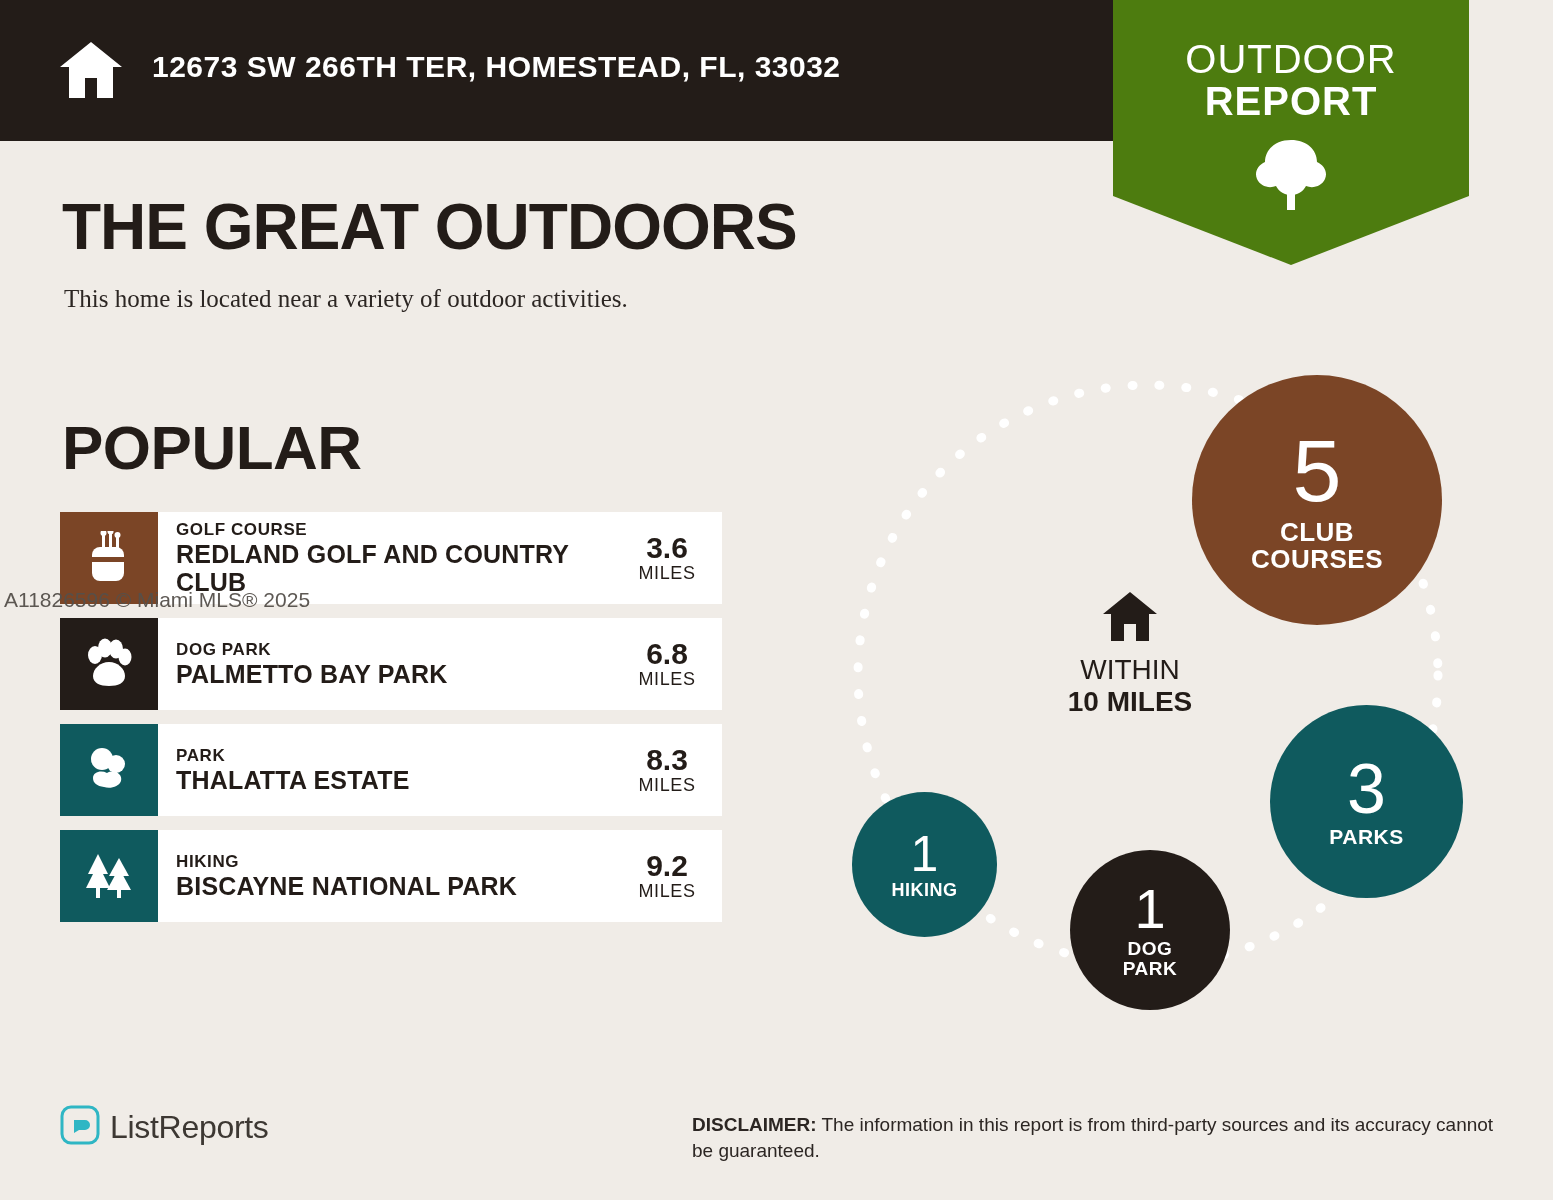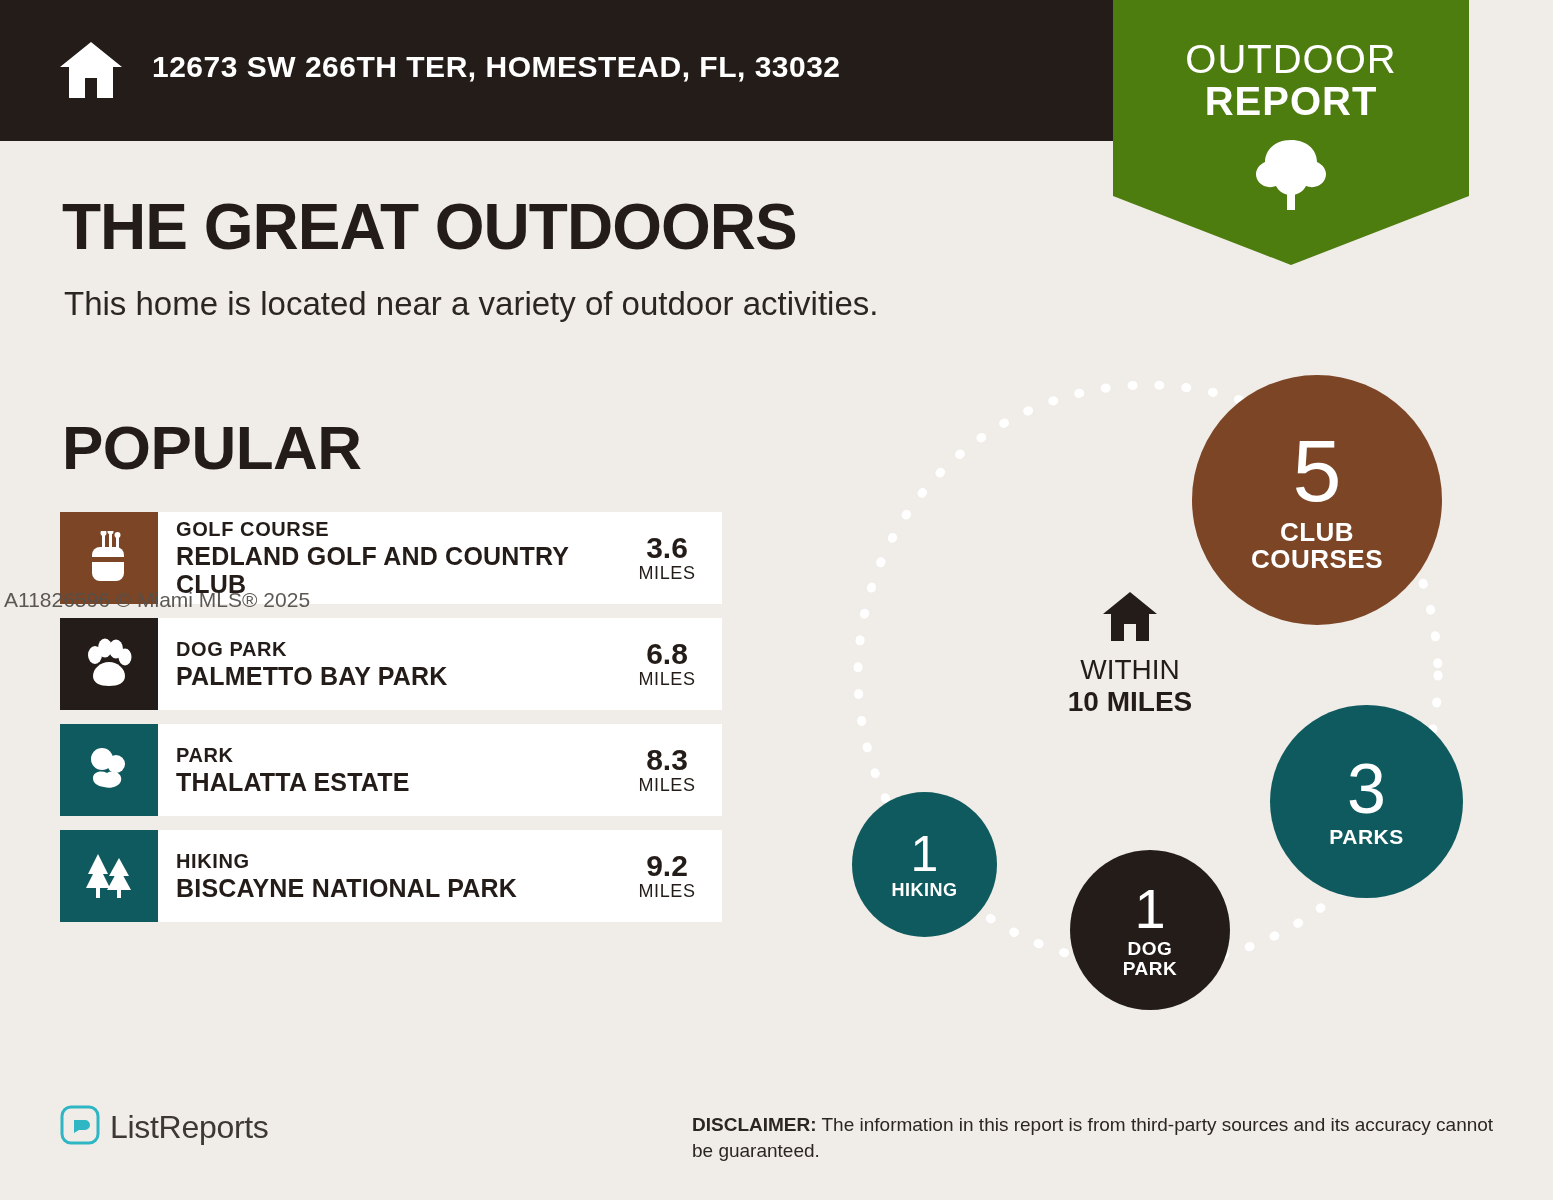--- a/index.html
+++ b/index.html
@@ -35,40 +35,40 @@
   .badge-l2 { color:#fff; font-size:40px; font-weight:bold; letter-spacing:1px; line-height:1.05; }
   .badge-tree { margin-top:14px; }
 
   
   .h1 {
     position:absolute; left:62px; top:190px;
     font-size:64px; font-weight:bold; color:#231c18; letter-spacing:-1px;
   }
   .sub {
     position:absolute; left:64px; top:285px;
-    font-size:33px; color:#2c2623;
+    font-size:25px; color:#2c2623;font-family:Liberation Serif, serif;
   }
   .h2 {
     position:absolute; left:62px; top:412px;
     font-size:62px; font-weight:bold; color:#231c18; letter-spacing:-0.5px;
   }
 
   .list { position:absolute; left:60px; top:512px; width:662px; }
   .row { display:flex; height:92px; margin-bottom:14px; }
   .row-icon {
     width:98px; height:92px; flex:0 0 98px;
     display:flex; align-items:center; justify-content:center;
   }
   .row-body {
     flex:1 1 auto; background:#ffffff; display:flex; align-items:center;
     padding:0 0 0 18px; position:relative; overflow:hidden;
   }
   .row-text { flex:1 1 auto; padding-right:8px; overflow:hidden; }
   .row-cat {
-    font-size:20px; font-weight:bold; color:#231c18; letter-spacing:0.6px;
+    font-size:17px; font-weight:bold; color:#231c18; letter-spacing:0.6px;
     line-height:1.15;
   }
   .row-name {
     font-size:25px; font-weight:bold; color:#231c18; letter-spacing:0.2px;
     line-height:1.12; margin-top:1px;
   }
   .row-dist {
     flex:0 0 96px; text-align:center; padding-right:14px;
   }
   .row-dist .num { font-size:30px; font-weight:bold; color:#231c18; line-height:1; }

